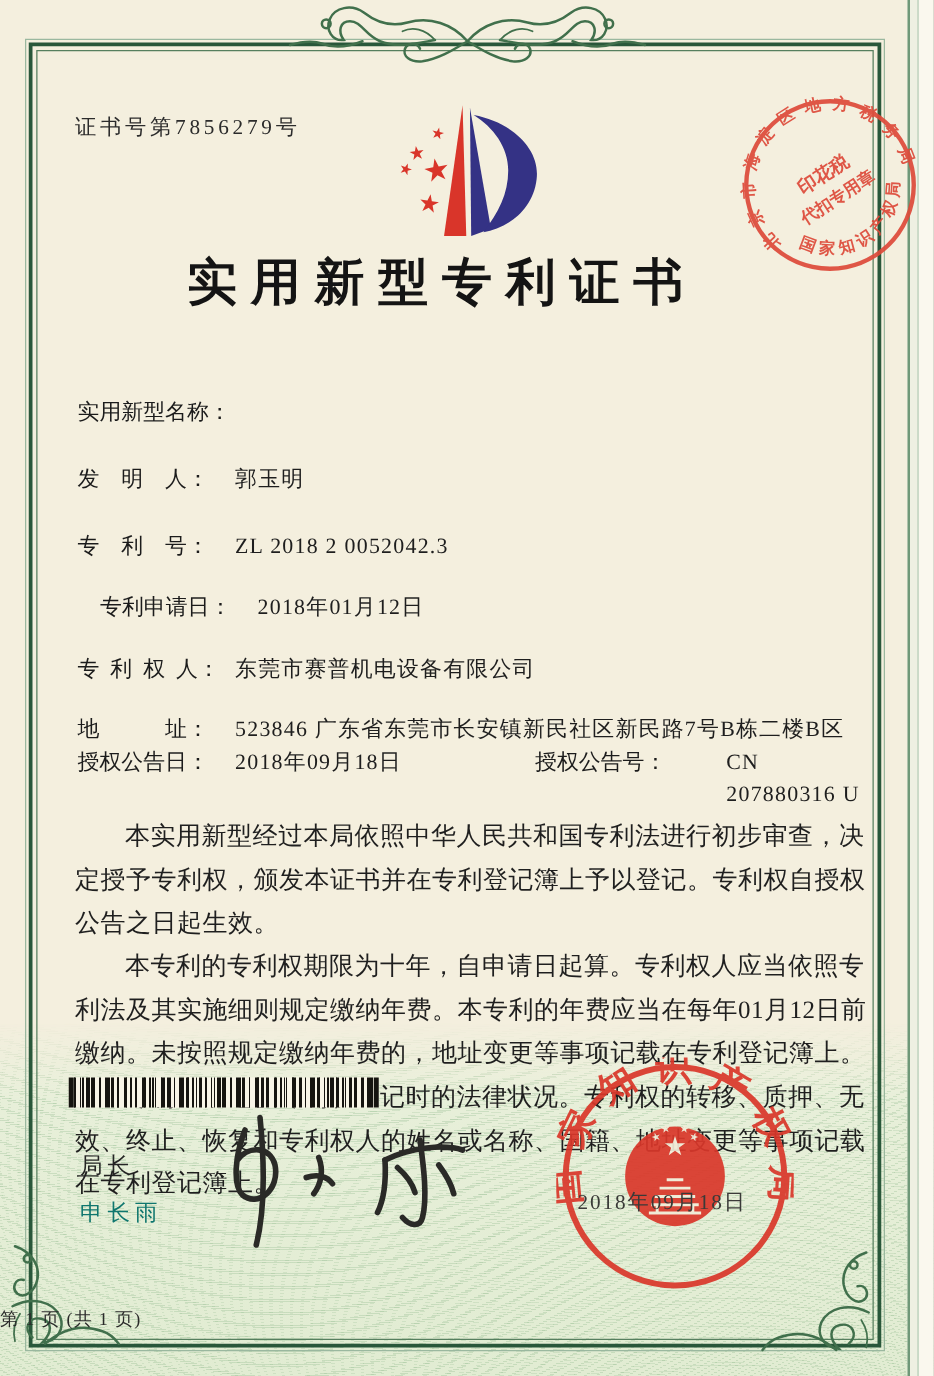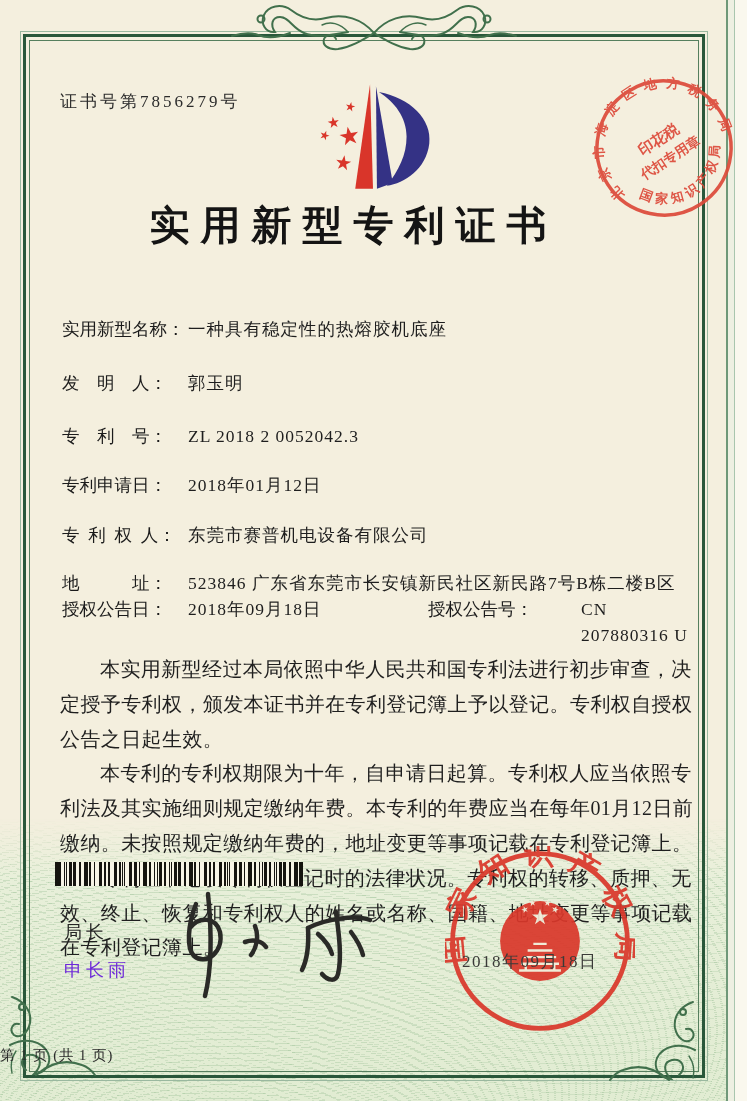--- a/index.html
+++ b/index.html
@@ -36,37 +36,37 @@
   .tax-stamp { position:absolute; left:584px; top:68px; z-index:5; opacity:.93; }
 
   .title { position:absolute; left:0; right:40px; top:198px; z-index:4; text-align:center;
     font-size:40px; font-weight:bold; letter-spacing:11px; color:#141414; }
 
   .fields { position:absolute; left:62px; top:316px; width:628px; z-index:4; font-size:17.5px; }
   .field-row { display:flex; line-height:26px; position:relative; }
   .f-label { width:126px; flex:none; color:#1b1b1b; }
   .f-value { flex:1; letter-spacing:1px; }
   .mb1 { margin-bottom:28px; } .mb2 { margin-bottom:27px; } .mb3 { margin-bottom:23px; }
-  .mb4 { margin-bottom:24px; } .mb5 { margin-bottom:22px; }
+  .mb4 { margin-bottom:24px;margin-left:18px; } .mb5 { margin-bottom:22px; }
   .grant-right { position:absolute; left:366px; top:0; display:flex;gap:48px; }
   .grant-right .f-label { width:auto; }
 
   .paras { position:absolute; left:60px; top:652px; width:637px; z-index:4;
     font-size:20px; line-height:1.74; color:#1f1f1f; }
   .paras p { margin:0; text-indent:2em; letter-spacing:.4px; }
 
   .barcode { position:absolute; left:55px; top:862px; width:240px; height:24px; z-index:4;
     background:
       repeating-linear-gradient(90deg,#15140f 0 2px,rgba(0,0,0,0) 2px 5px,#15140f 5px 6px,rgba(0,0,0,0) 6px 10px,#15140f 10px 13px,rgba(0,0,0,0) 13px 15px),
       repeating-linear-gradient(90deg,#15140f 0 1px,rgba(0,0,0,0) 1px 7px),
       #f7f4e6;
     border-left:4px solid #15140f; border-right:4px solid #15140f; }
 
   .signoff-title { position:absolute; left:64px; top:920px; z-index:4; font-size:18px; letter-spacing:4px; color:#242424; }
-  .signoff-name  { position:absolute; left:64px; top:958px; z-index:4; font-size:18px; letter-spacing:4px; color:#6d28d9; }
+  .signoff-name  { position:absolute; left:64px; top:958px; z-index:4; font-size:18px; letter-spacing:4px; color:#0f766e; }
   .signature { position:absolute; left:158px; top:884px; z-index:6; }
 
   .seal { position:absolute; left:445px; top:846px; z-index:5; }
   .seal-date { position:absolute; left:462px; top:950px; z-index:7; font-size:17px; letter-spacing:1.5px; color:#3a3a38; }
 
   .footer { position:absolute; left:0; right:40px; top:1046px; z-index:4; text-align:left;
     font-size:14.5px; letter-spacing:1px; color:#2a2a2a; }
 </style>
 </head>
 <body>
@@ -142,21 +142,20 @@
       <text x="80" y="75" text-anchor="middle" font-size="15" font-weight="bold" fill="#dd4b3b">印花税</text>
       <text x="80" y="96" text-anchor="middle" font-size="13.5" font-weight="bold" fill="#dd4b3b">代扣专用章</text>
     </g>
   </svg>
 
   <div class="title">实用新型专利证书</div>
 
   <div class="fields">
     <div class="field-row mb1">
       <span class="f-label">实用新型名称：</span>
-      <span class="f-value">一种具有稳定性的热熔胶机底座</span>
     </div>
     <div class="field-row mb2">
       <span class="f-label">发　明　人：</span>
       <span class="f-value">郭玉明</span>
     </div>
     <div class="field-row mb3">
       <span class="f-label">专　利　号：</span>
       <span class="f-value">ZL 2018 2 0052042.3</span>
     </div>
     <div class="field-row mb4">

